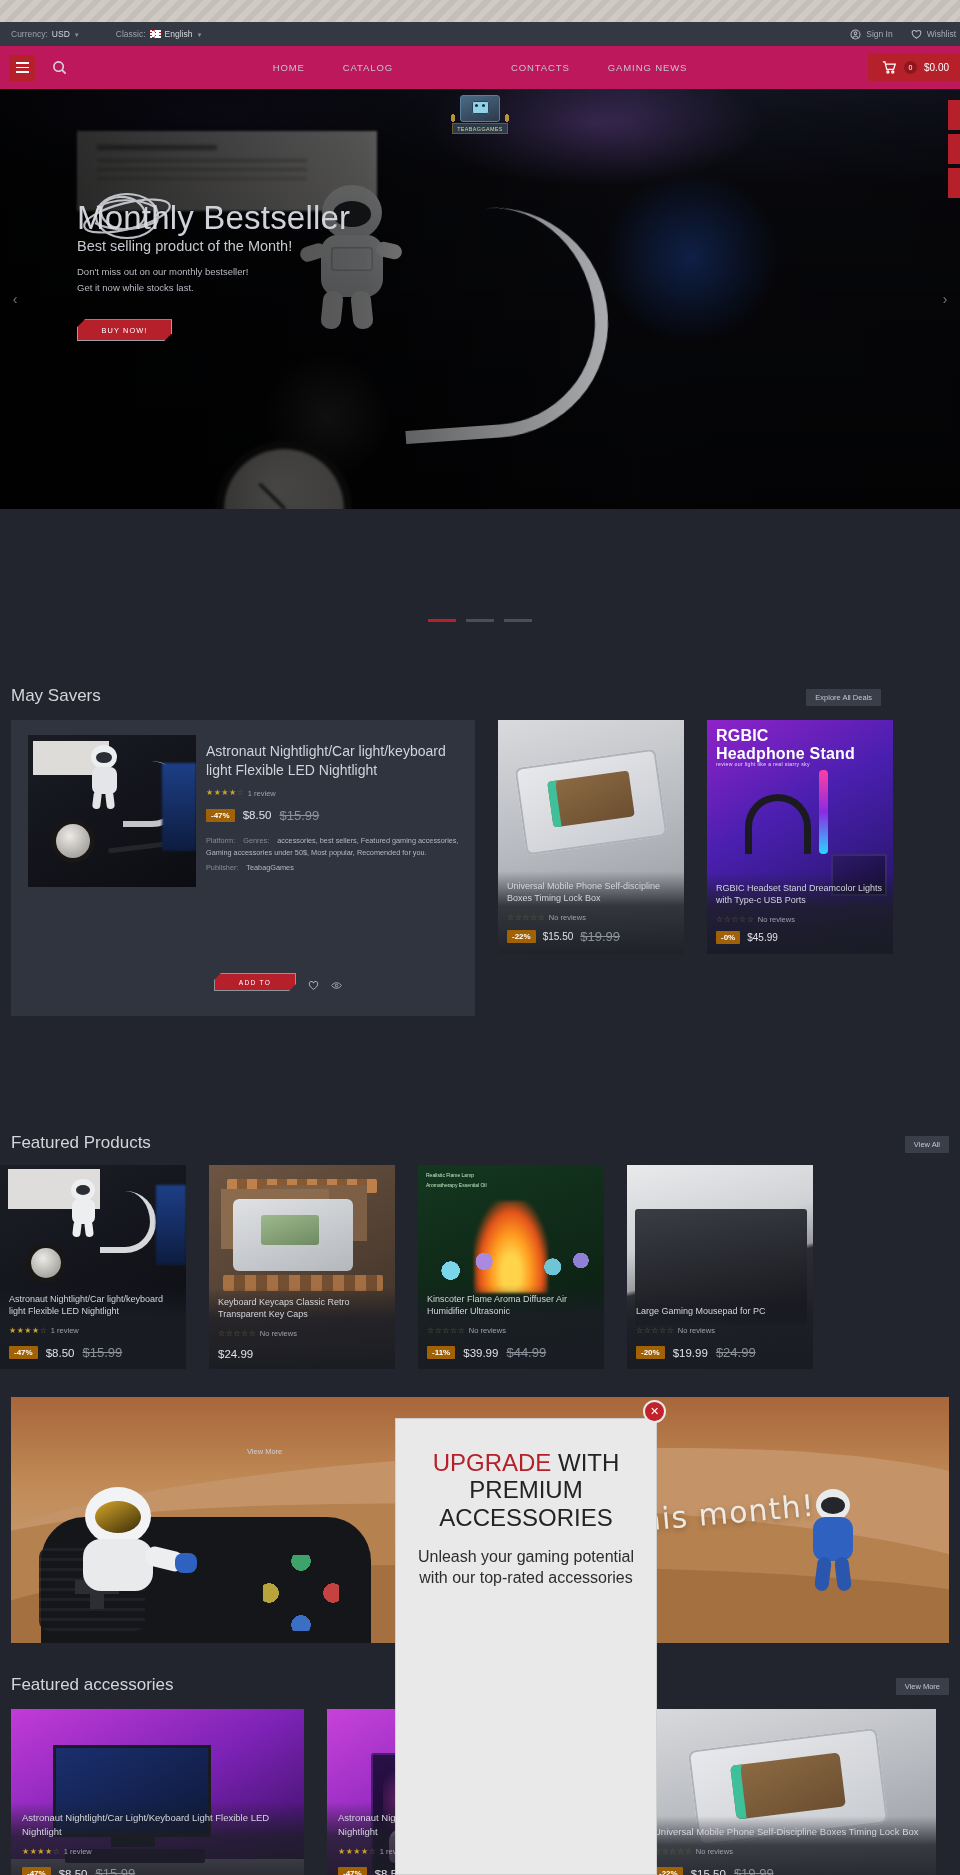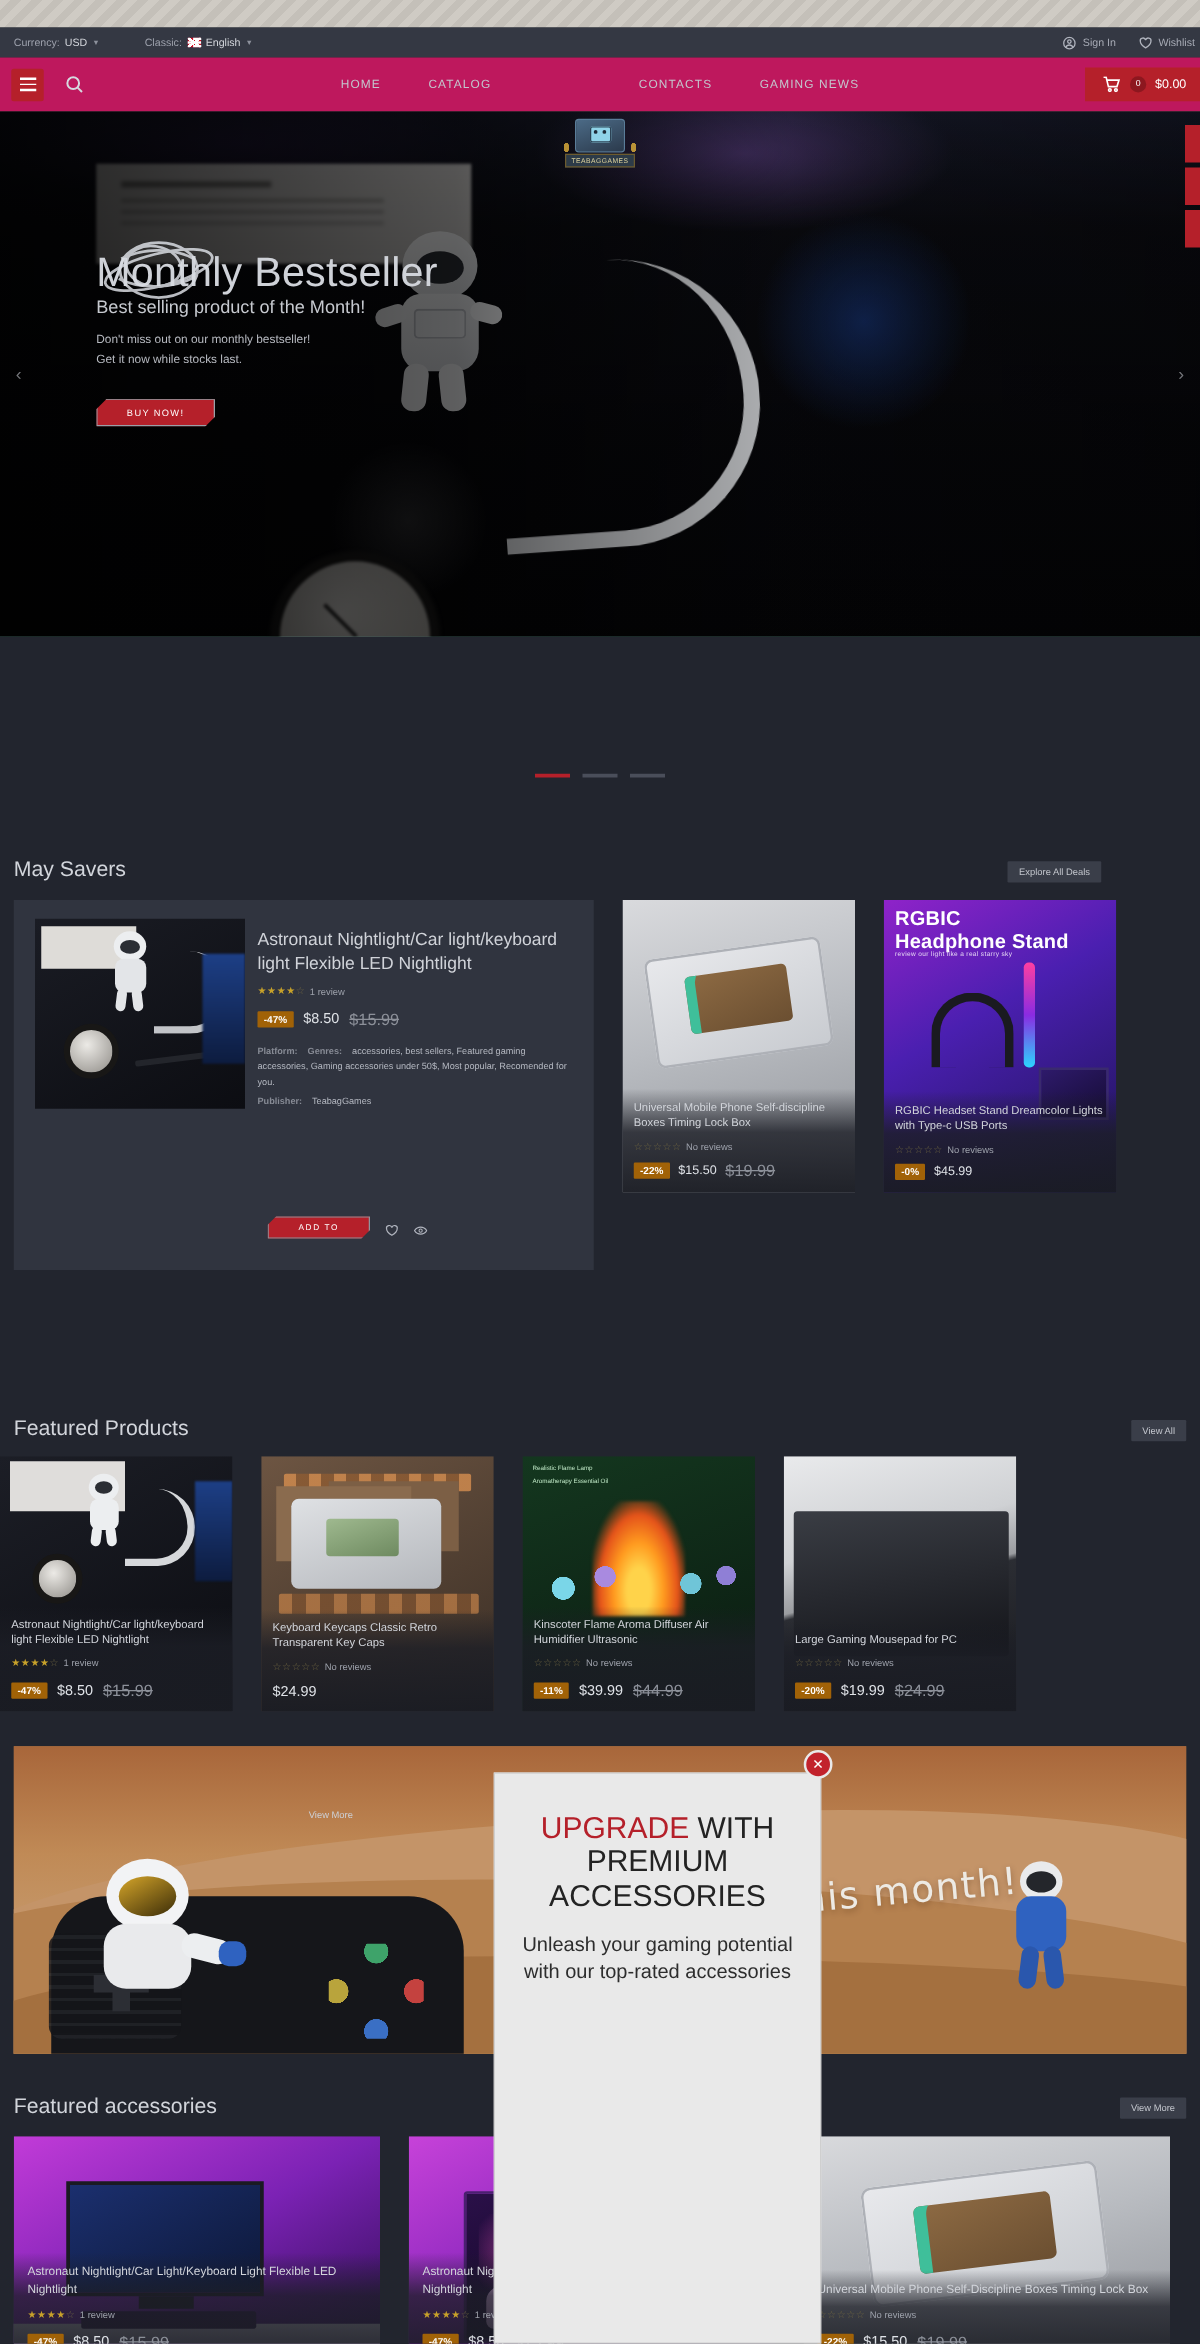--- a/index.html
+++ b/index.html
@@ -317,21 +317,21 @@
   .rate-row{ display:flex; align-items:center; gap:4px; margin-top:9px; }
   .rate-text{ font-size:7.5px; color:#9da1ab;text-align:right; }
   .price-row{ display:flex; align-items:center; gap:8px; margin-top:10px; }
   .badge{
     background:#a16207; color:#fff; font-size:8px; font-weight:bold;
     padding:2px 5px; border-radius:1px;
   }
   .price{ font-size:11.5px; color:#dfe2e7; }
   .price-old{ font-size:13px; color:#8c9099; text-decoration:line-through; }
   .meta{ margin-top:12px; font-size:7.3px; line-height:1.75; color:#b4b8c1; }
-  .meta .k{ color:#878b95; margin-right:6px;font-weight:bold; }
+  .meta .k{ color:#878b95; margin-right:6px; }
   .ms-actions{ position:absolute; left:203px; bottom:25px; display:flex; align-items:center; gap:12px; }
   .add-to{
     width:82px; height:18px; position:relative; cursor:pointer;
     display:flex;align-items:center;justify-content:center;
     font-size:6.6px; letter-spacing:1.3px; color:#fff; background:#b5202a;
     clip-path: polygon(7px 0, 100% 0, 100% calc(100% - 7px), calc(100% - 7px) 100%, 0 100%, 0 7px);
     border:1px solid #8e949c;
   }
   .mini-ic{ width:11px;height:11px; cursor:pointer; }
   .mini-ic svg{ width:11px;height:11px; fill:none; stroke:#b0b4be; stroke-width:1.4; }

